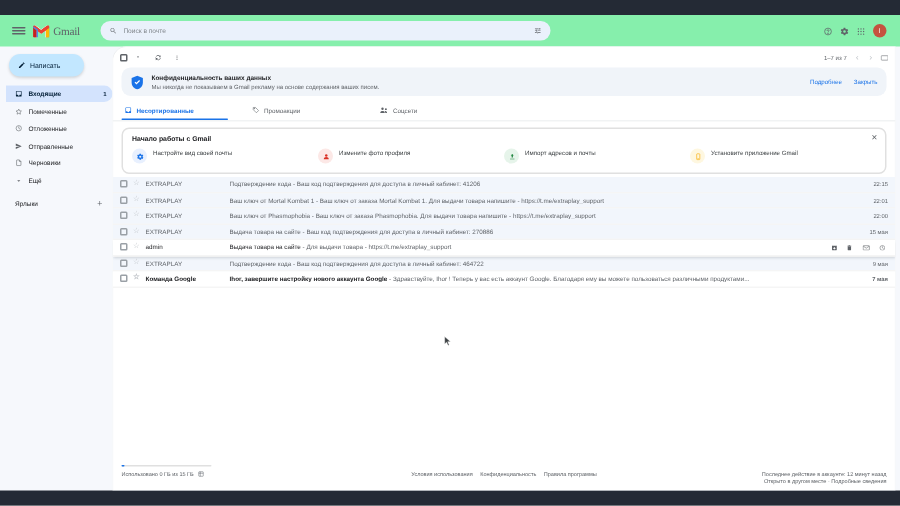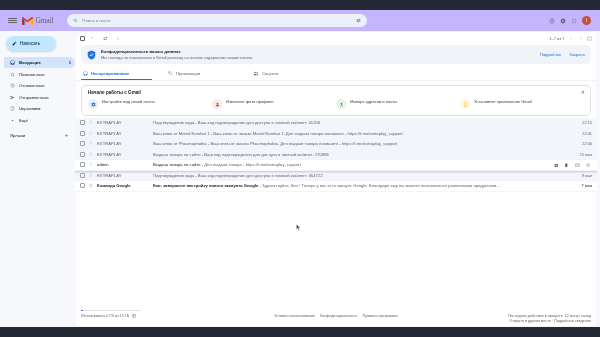--- a/index.html
+++ b/index.html
@@ -13,21 +13,21 @@
   }
   .browser { width:600px; height:337px; background:#242a35; position:relative; }
 
   
   .chrome-top { height:10px; background:#242a35; }
 
   
   .gmail { position:absolute; left:0; top:10px; width:600px; height:317px; background:#f6f8fc; overflow:hidden; }
 
   
-  .g-header { height:21px; display:flex; align-items:center; background:#c4b5fd; padding:0 6px; }
+  .g-header { height:21px; display:flex; align-items:center; background:#86efac; padding:0 6px; }
   .hamburger { width:9px; height:9px; display:flex; flex-direction:column; justify-content:center; gap:1.5px; cursor:pointer; margin-left:2px;}
   .hamburger i { display:block; height:0.9px; background:#5f6368; border-radius:1px;}
   .logo { display:flex; align-items:center; gap:2.5px; margin-left:5px; }
   .logo-mark { width:11px; height:8px; position:relative; }
   .logo-text { font-size:7.5px; color:#5f6368; letter-spacing:-0.2px; font-family:"Liberation Serif", serif;}
   .searchbar {
     margin-left:14px; flex:0 0 300px; height:13px; background:#eaf1fb; border-radius:7px;
     display:flex; align-items:center; padding:0 6px; gap:4px; cursor:text;
   }
   .searchbar .ph { color:#80868b; font-size:4.4px; }

